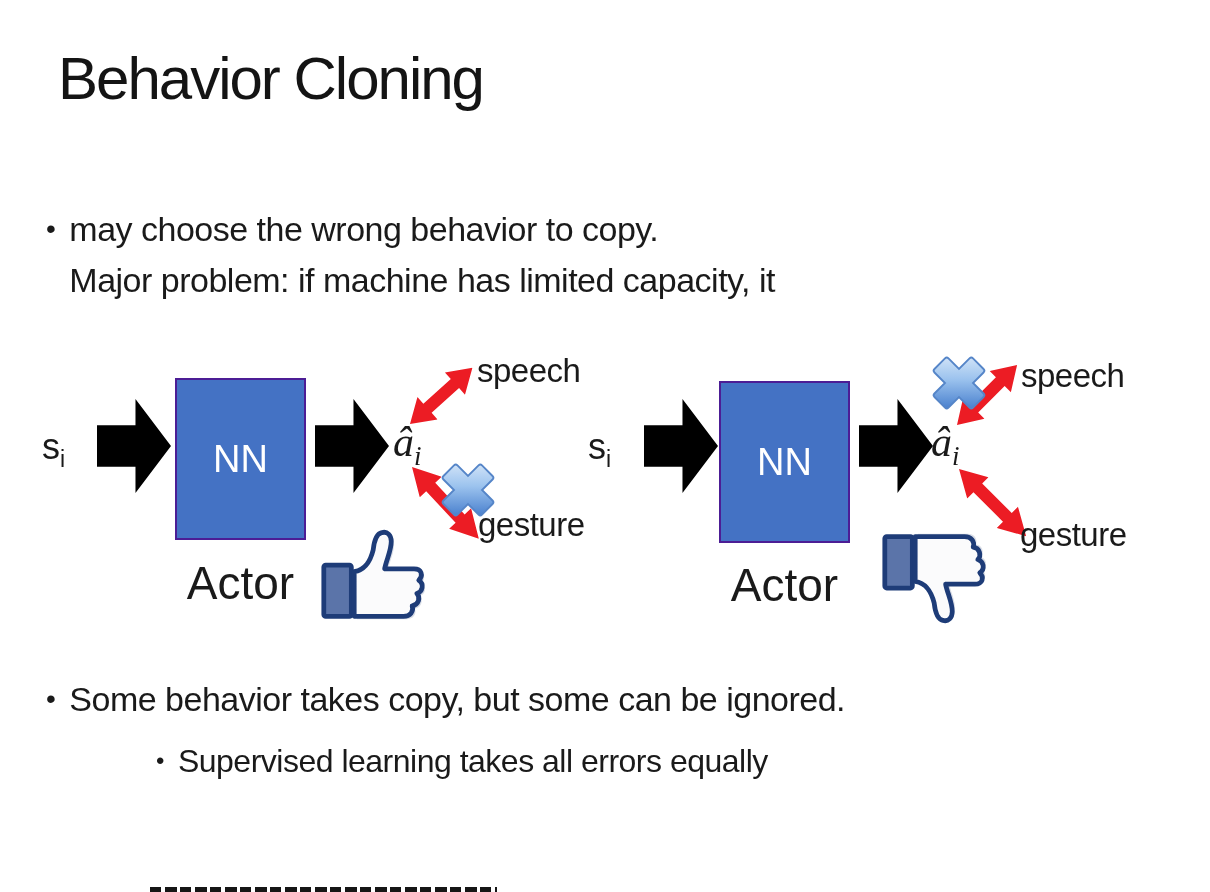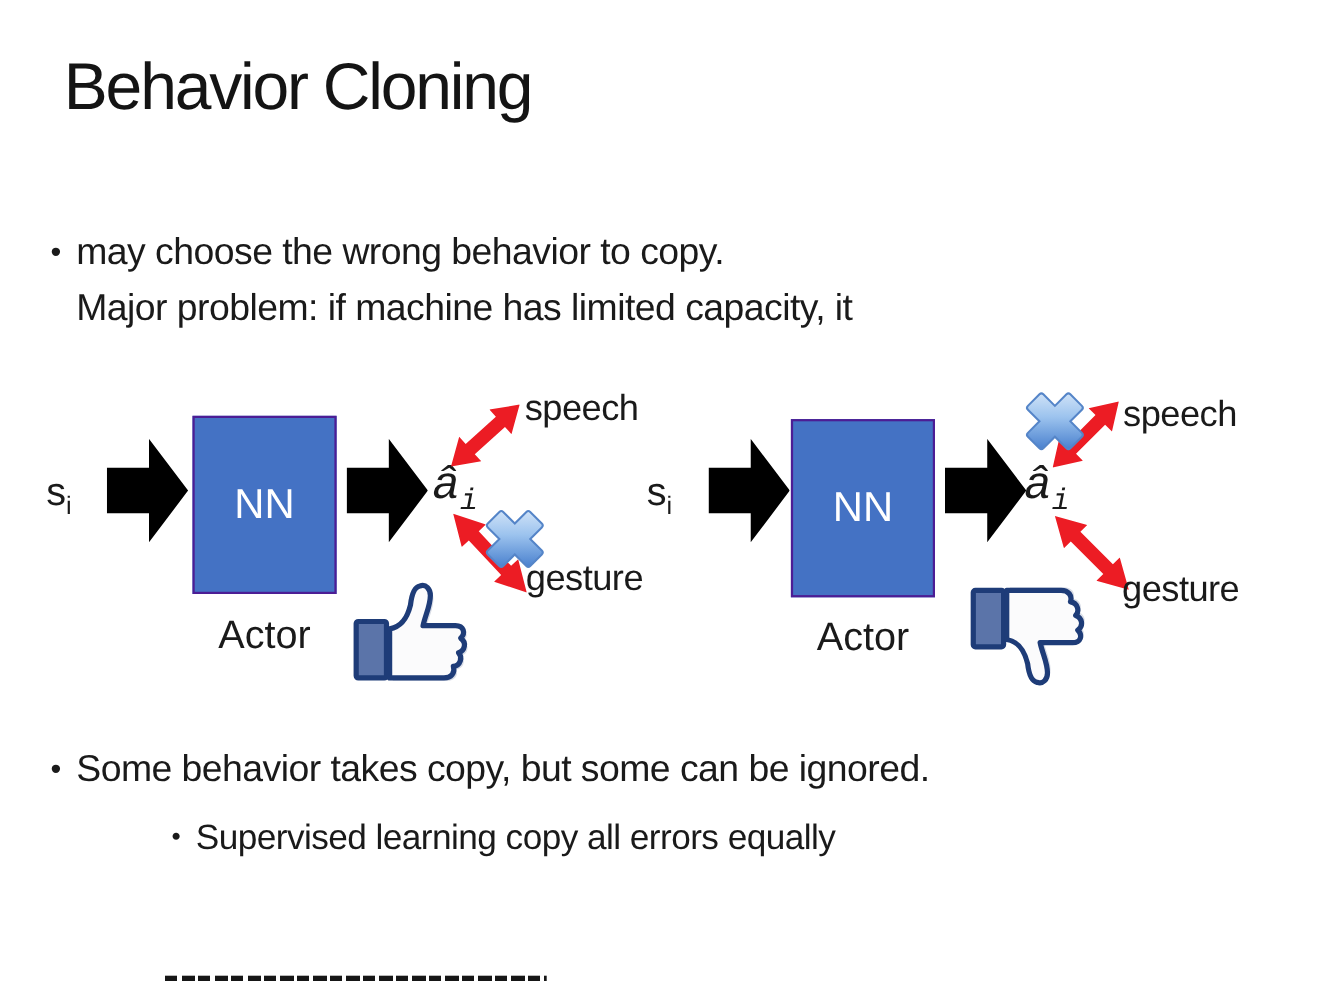--- a/index.html
+++ b/index.html
@@ -32,22 +32,22 @@
     width:74px;height:94px;background:#000;
     clip-path:polygon(0% 28%,52% 28%,52% 0%,100% 50%,52% 100%,52% 72%,0% 72%);
   }
   .nn-box{
     width:131px;height:162px;
     background:#4472c4;border:2px solid #4c1d95;
     box-sizing:border-box;
     display:flex;align-items:center;justify-content:center;
     color:#ffffff;font-size:38px;
   }
-  .actor-label{width:131px;text-align:center;font-size:36px;}
-  .math{font-family:Liberation Mono, monospace;font-style:italic;font-size:42px;}
+  .actor-label{width:131px;text-align:center;font-size:46px;}
+  .math{font-family:Liberation Serif, serif;font-style:italic;font-size:42px;}
   .math sub{font-size:27px;}
   .out-label{font-size:33px;letter-spacing:-0.5px;}
   .rarrow{transform-origin:0 50%;height:30px;}
   .rarrow svg{display:block;width:100%;height:100%;}
   .cross{width:62px;height:62px;}
   .cross svg{display:block;width:100%;height:100%;}
   .thumb{width:114px;height:97px;}
   .thumb svg{display:block;width:100%;height:100%;}
   .thumb-down svg{transform:scaleY(-1);}
   .bottom-sliver{
@@ -170,19 +170,19 @@
   <div class="abs bullet-row b2">
     <span class="bullet-marker">•</span>
     <span>
       <div>Some behavior takes copy, but some can be ignored.</div>
     </span>
   </div>
 
   <div class="abs bullet-row b3">
     <span class="bullet-marker">•</span>
     <span>
-      <div>Supervised learning copy all errors equally</div>
+      <div>Supervised learning takes all errors equally</div>
     </span>
   </div>
 
   <div class="abs bottom-sliver"></div>
 
 </div>
 
 </body></html>

